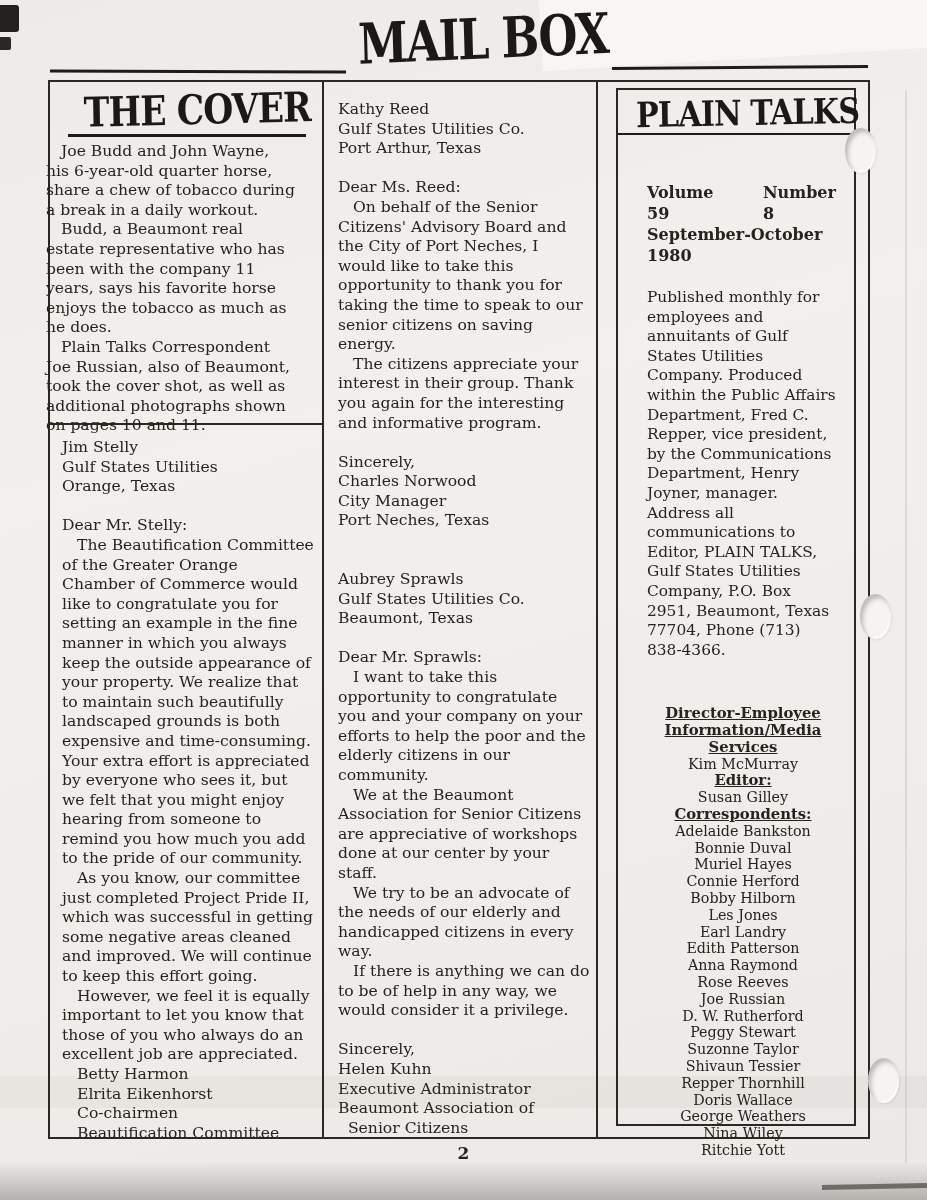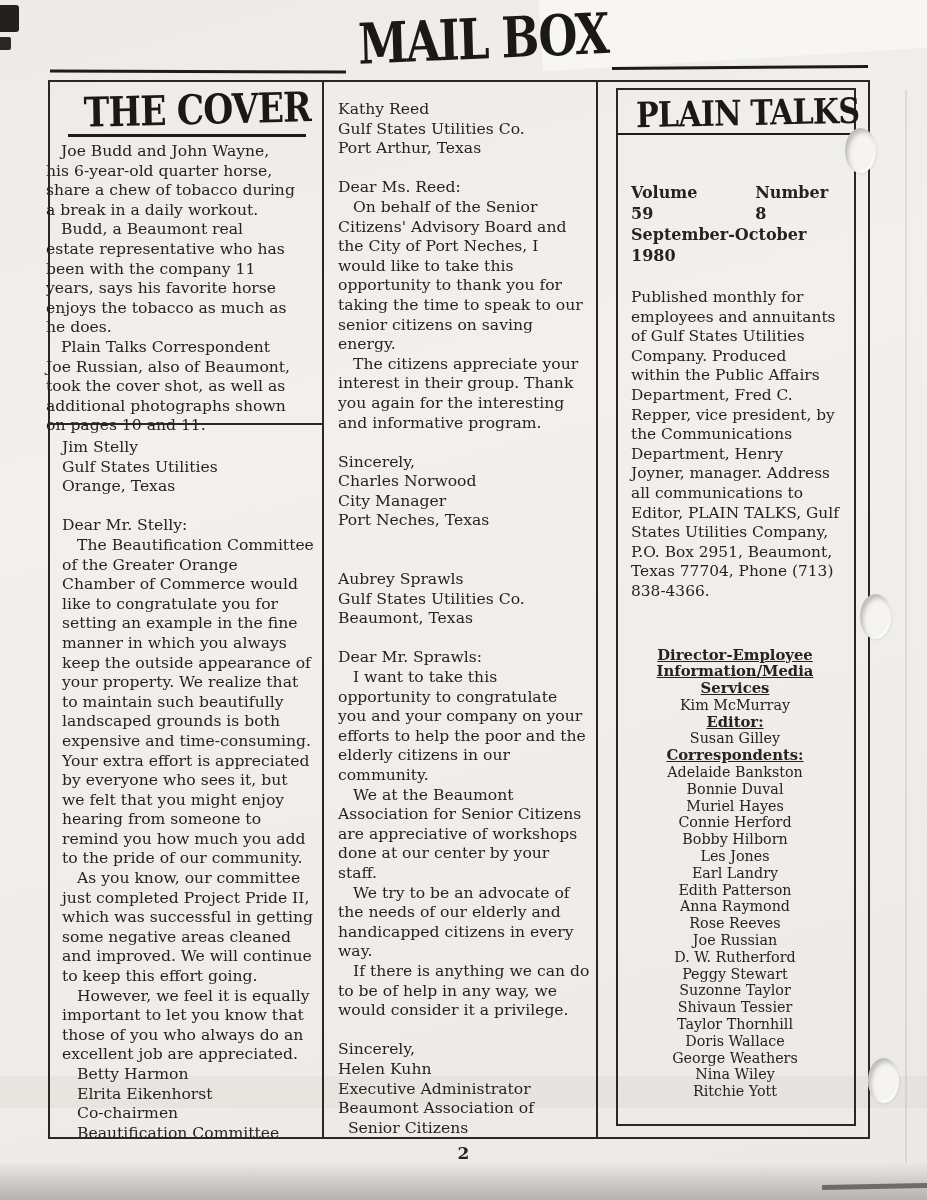--- a/index.html
+++ b/index.html
@@ -62,21 +62,21 @@
     display:inline-block; margin:0; font-weight:bold; color:#1b1916;
     letter-spacing:-1px; white-space:nowrap;
   }
   .cover-head { position:absolute; left:62px; top:86px; width:250px; text-align:center; z-index:2; }
   .cover-title { font-size:41px; transform:scaleX(0.84) rotate(-1.2deg); }
   .cover-rule { width:238px; height:3px; background:#1e1c19; margin:0 auto; }
   
   .pt-box { position:absolute; left:616px; top:88px; width:236px; height:1034px; border:2px solid #2b2823; z-index:2; background:transparent; }
   .pt-head { text-align:center; padding-top:2px; border-bottom:2px solid #1e1c19; }
   .pt-title { font-size:35px; transform:scaleX(0.86) rotate(-1deg); }
-  .pt-content { padding:0 15px 0 13px; }
+  .pt-content { padding:0 15px 0 13px;margin-left:16px; }
   .vol-block { margin-top:47px; font-weight:bold; font-size:16px; line-height:21px; }
   .vol-line { display:flex; column-gap:36px; }
   .pt-desc { margin:22px 0 0; font-size:15.4px; line-height:19.6px; }
   .staff { margin-top:45px; text-align:center; font-size:14.3px; line-height:16.8px; }
   .staff-role { font-weight:bold; white-space:pre-line; font-size:14.8px;text-decoration:underline; }
   
   .pageno { position:absolute; left:0; top:1143px; width:927px; text-align:center; font-size:17px; font-weight:bold; z-index:5; }
 </style>
 </head>
 <body>
@@ -224,21 +224,21 @@
               <div class="staff-name">Les Jones</div>
               <div class="staff-name">Earl Landry</div>
               <div class="staff-name">Edith Patterson</div>
               <div class="staff-name">Anna Raymond</div>
               <div class="staff-name">Rose Reeves</div>
               <div class="staff-name">Joe Russian</div>
               <div class="staff-name">D. W. Rutherford</div>
               <div class="staff-name">Peggy Stewart</div>
               <div class="staff-name">Suzonne Taylor</div>
               <div class="staff-name">Shivaun Tessier</div>
-              <div class="staff-name">Taylor Thornhill</div>
+              <div class="staff-name">Repper Thornhill</div>
               <div class="staff-name">Doris Wallace</div>
               <div class="staff-name">George Weathers</div>
               <div class="staff-name">Nina Wiley</div>
               <div class="staff-name">Ritchie Yott</div>
             </div>
         </div>
       </div>
     </div>
   </aside>
 

